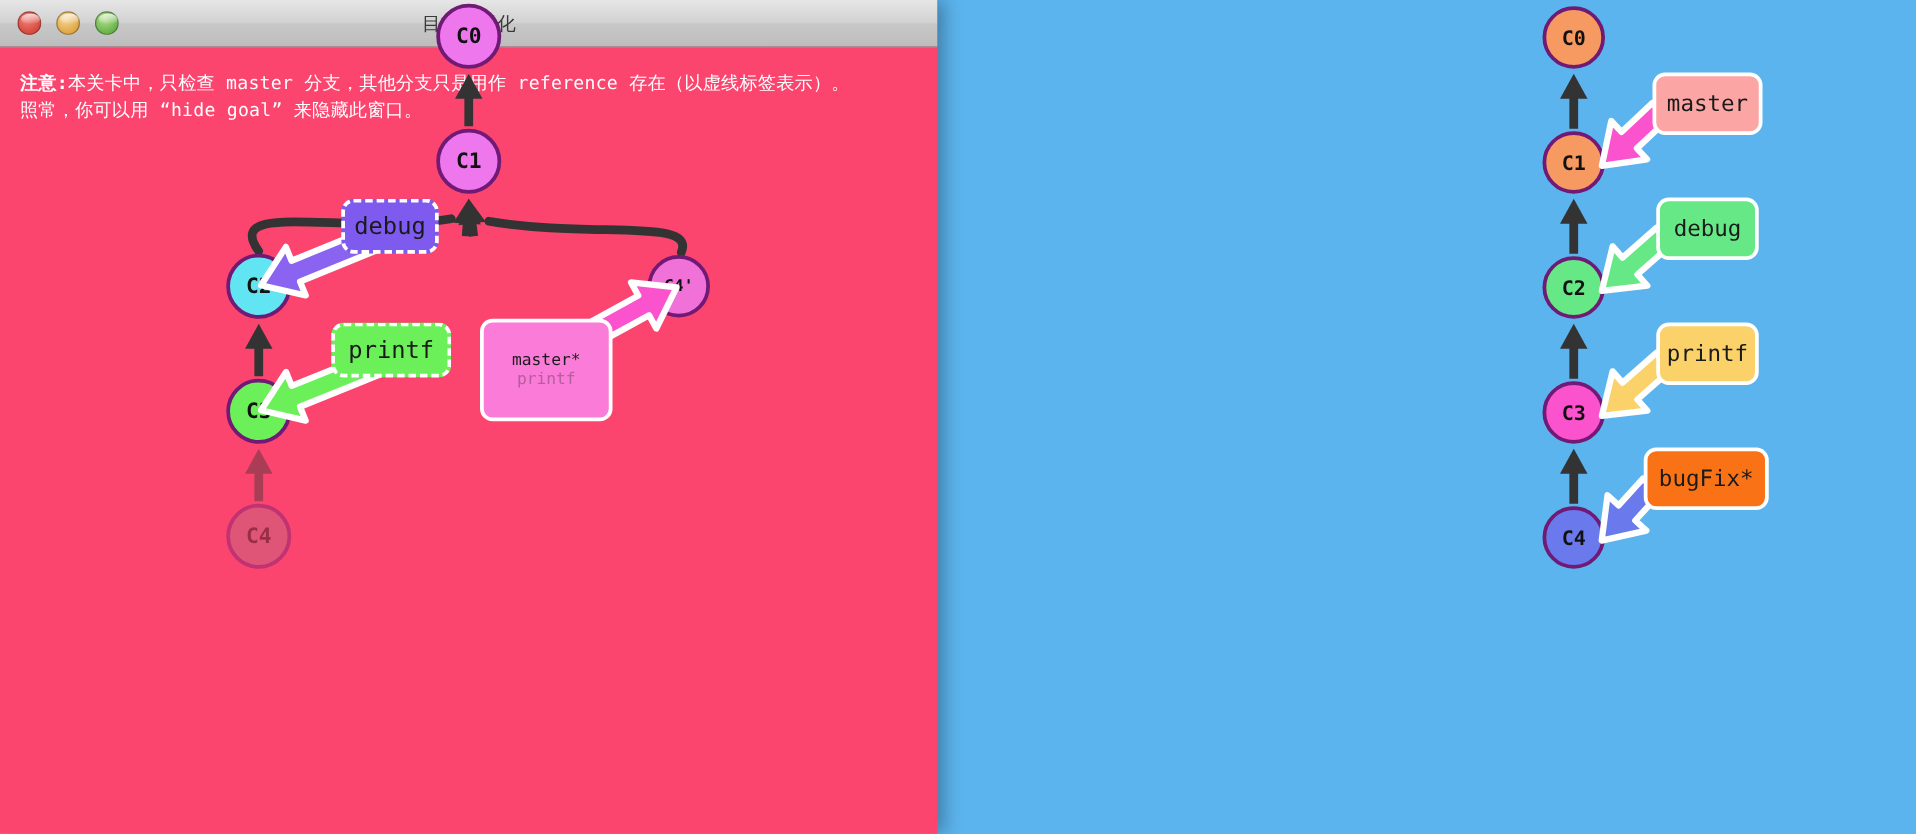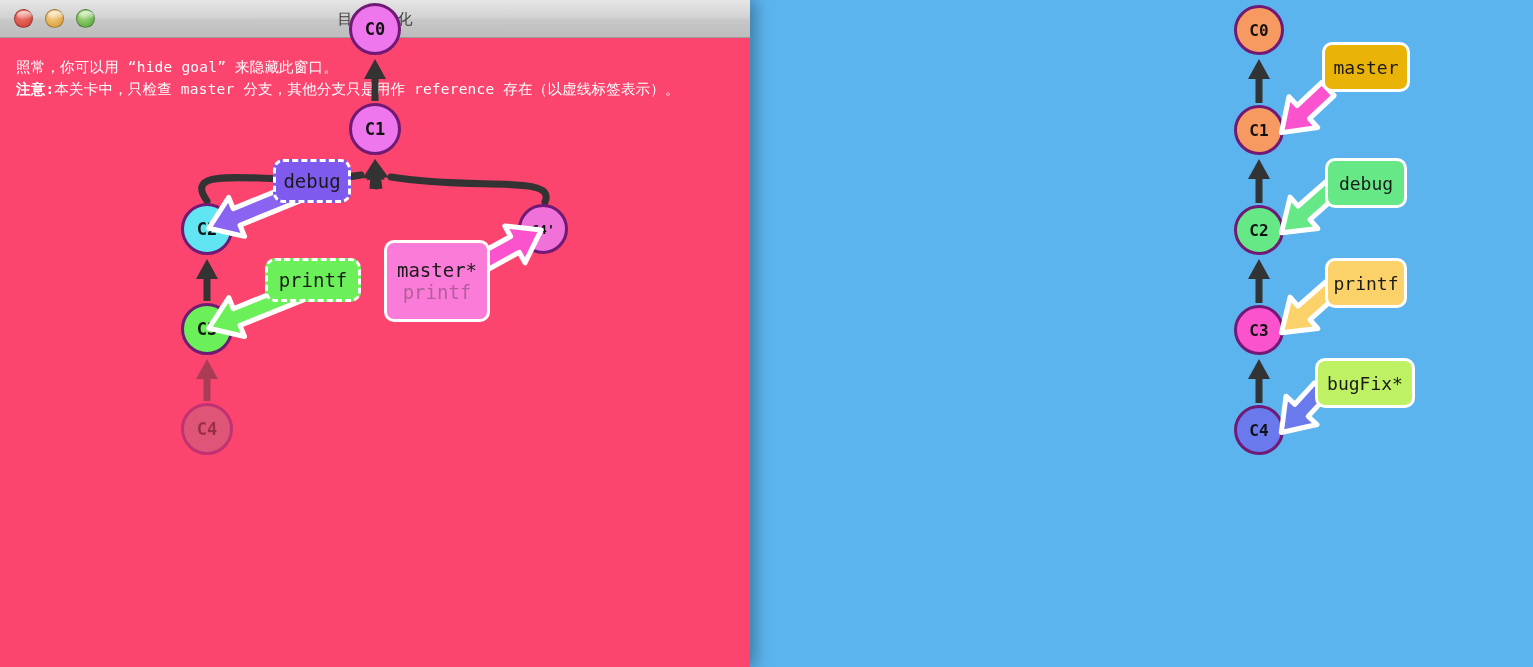--- a/index.html
+++ b/index.html
@@ -124,58 +124,58 @@
           <span>C3</span>
         </div>
         <div class="node" style="left: 1234px; top: 405px; width: 50px; height: 50px; background: rgb(106, 121, 236); font-size: 16px;">
           <span>C4</span>
         </div>
       </div>
     <div id="goal-tags">
         <svg width="1533" height="667" class="tag-arrow" style="position:absolute;left:0;top:0;z-index:7;pointer-events:none;">
           <polygon points="1281.4590744082802,132.63211774223734 1288.982426825975,96.79360258885565 1297.1897203725507,105.54804903853667 1321.844529840068,82.43416516273923 1334.155470159932,95.56583483726077 1309.5006606924148,118.67971871305821 1317.7079542389906,127.43416516273923" fill="#FB52CD" stroke="#FFFFFF" stroke-width="5" stroke-linejoin="round"></polygon>
         </svg>
-        <div class="tag" style="left: 1322px; top: 42px; width: 88px; height: 50px; background: #eab308; font-size: 18px;">
+        <div class="tag" style="left: 1322px; top: 58px; width: 88px; height: 50px; background: #fca5a5; font-size: 18px;">
           <span>master</span>
         </div>
         <svg width="1533" height="667" class="tag-arrow" style="position:absolute;left:0;top:0;z-index:7;pointer-events:none;">
           <polygon points="1281.4996757107301,232.6767567258263 1290.1007569928593,197.08151265055398 1298.0402166379015,206.07956691493507 1325.0454052662185,182.25145930171416 1336.9545947337815,195.74854069828584 1309.9494061054645,219.57664831150674 1317.8888657505067,228.57470257588784" fill="#66E887" stroke="#FFFFFF" stroke-width="5" stroke-linejoin="round"></polygon>
         </svg>
         <div class="tag" style="left: 1325px; top: 158px; width: 82px; height: 50px; background: rgb(102, 232, 135); font-size: 18px;">
           <span>debug</span>
         </div>
         <svg width="1533" height="667" class="tag-arrow" style="position:absolute;left:0;top:0;z-index:7;pointer-events:none;">
           <polygon points="1281.4996757107301,332.6767567258263 1290.1007569928593,297.0815126505539 1298.0402166379015,306.07956691493507 1325.0454052662185,282.2514593017142 1336.9545947337815,295.7485406982858 1309.9494061054645,319.5766483115067 1317.8888657505067,328.57470257588784" fill="#FBD16A" stroke="#FFFFFF" stroke-width="5" stroke-linejoin="round"></polygon>
         </svg>
         <div class="tag" style="left: 1325px; top: 258px; width: 82px; height: 50px; background: rgb(251, 209, 106); font-size: 18px;">
           <span>printf</span>
         </div>
         <svg width="1533" height="667" class="tag-arrow" style="position:absolute;left:0;top:0;z-index:7;pointer-events:none;">
           <polygon points="1281.3469799923673,432.5216073254504 1286.0285567951078,396.20242728734877 1294.8989128424055,404.28430724155317 1314.347232964527,382.93859003434665 1327.652767035473,395.06140996565335 1308.2044469133516,416.4071271728599 1317.0748029606493,424.48900712706427" fill="#6A79EC" stroke="#FFFFFF" stroke-width="5" stroke-linejoin="round"></polygon>
         </svg>
-        <div class="tag" style="left: 1315px; top: 358px; width: 100px; height: 50px; background: #bef264; font-size: 18px;">
+        <div class="tag" style="left: 1315px; top: 358px; width: 100px; height: 50px; background: #f97316; font-size: 18px;">
           <span>bugFix*</span>
         </div>
       </div>
   </div>
 
   <div id="goal-window">
 
     <div id="title-bar">
       <div class="traffic" id="btn-close"></div>
       <div class="traffic" id="btn-min"></div>
       <div class="traffic" id="btn-max"></div>
       <div id="window-title">目标可视化</div>
     </div>
 
     <div id="notice">
-      <div>照常，你可以用 “hide goal” 来隐藏此窗口。</div>
       <div>
         <b>注意:</b><span>本关卡中，只检查 master 分支，其他分支只是用作 reference 存在（以虚线标签表示）。</span>
       </div>
+      <div>照常，你可以用 “hide goal” 来隐藏此窗口。</div>
     </div>
 
     <svg id="tree-edges" width="750" height="667" style="position:absolute;left:0;top:0;z-index:4;">
         <g opacity="1">
           <line x1="375" y1="101" x2="375" y2="76" stroke="#333333" stroke-width="7" stroke-linecap="butt"></line>
           <polygon points="375,59 386,79 364,79" fill="#333333"></polygon>
         </g>
         <path d="M 207 201 C 177 159, 280 189, 361 175" fill="none" stroke="#333333" stroke-width="7" stroke-linecap="round"></path>
         <g opacity="1">
           <line x1="373" y1="189" x2="373.86917682109583" y2="175.96234768356234" stroke="#333333" stroke-width="7" stroke-linecap="butt"></line>
@@ -224,20 +224,20 @@
         </div>
         <svg width="1533" height="667" class="tag-arrow" style="position:absolute;left:0;top:0;z-index:7;pointer-events:none;">
           <polygon points="208.85523498955283,328.2529369949336 228.839598279648,297.56702452863243 233.32197631004652,308.69843446594945 325.3234208998272,271.6514425470122 332.0469879454251,288.3485574529878 240.04554335564433,325.39554937192503 244.52792138604286,336.52695930924205" fill="#6CF05A" stroke="#FFFFFF" stroke-width="5" stroke-linejoin="round"></polygon>
         </svg>
         <div class="tag dashed" style="left: 265px; top: 258px; width: 96px; height: 44px; background: rgb(108, 240, 90); font-size: 19px;">
           <span>printf</span>
         </div>
         <svg width="1533" height="667" class="tag-arrow" style="position:absolute;left:0;top:0;z-index:7;pointer-events:none;">
           <polygon points="541.2465350687489,229.96195672193323 525.0451066802814,262.80268932906847 519.273366348682,252.28189974156183 425.2004935324297,303.89059219063 416.54288303503046,288.10940780937 510.61575585128276,236.50071536030188 504.8440155196833,225.97992577279524" fill="#FB52CD" stroke="#FFFFFF" stroke-width="5" stroke-linejoin="round"></polygon>
         </svg>
-        <div class="tag" style="left: 384px; top: 240px; width: 106px; height: 82px; background: rgb(251, 123, 216); font-size: 19px;">
+        <div class="tag" style="left: 384px; top: 255px; width: 106px; height: 82px; background: rgb(251, 123, 216); font-size: 13px;">
           <span>master*</span>
           <span class="dim">printf</span>
         </div>
       </div>
   </div>
 
 </div>
 
 </body></html>

